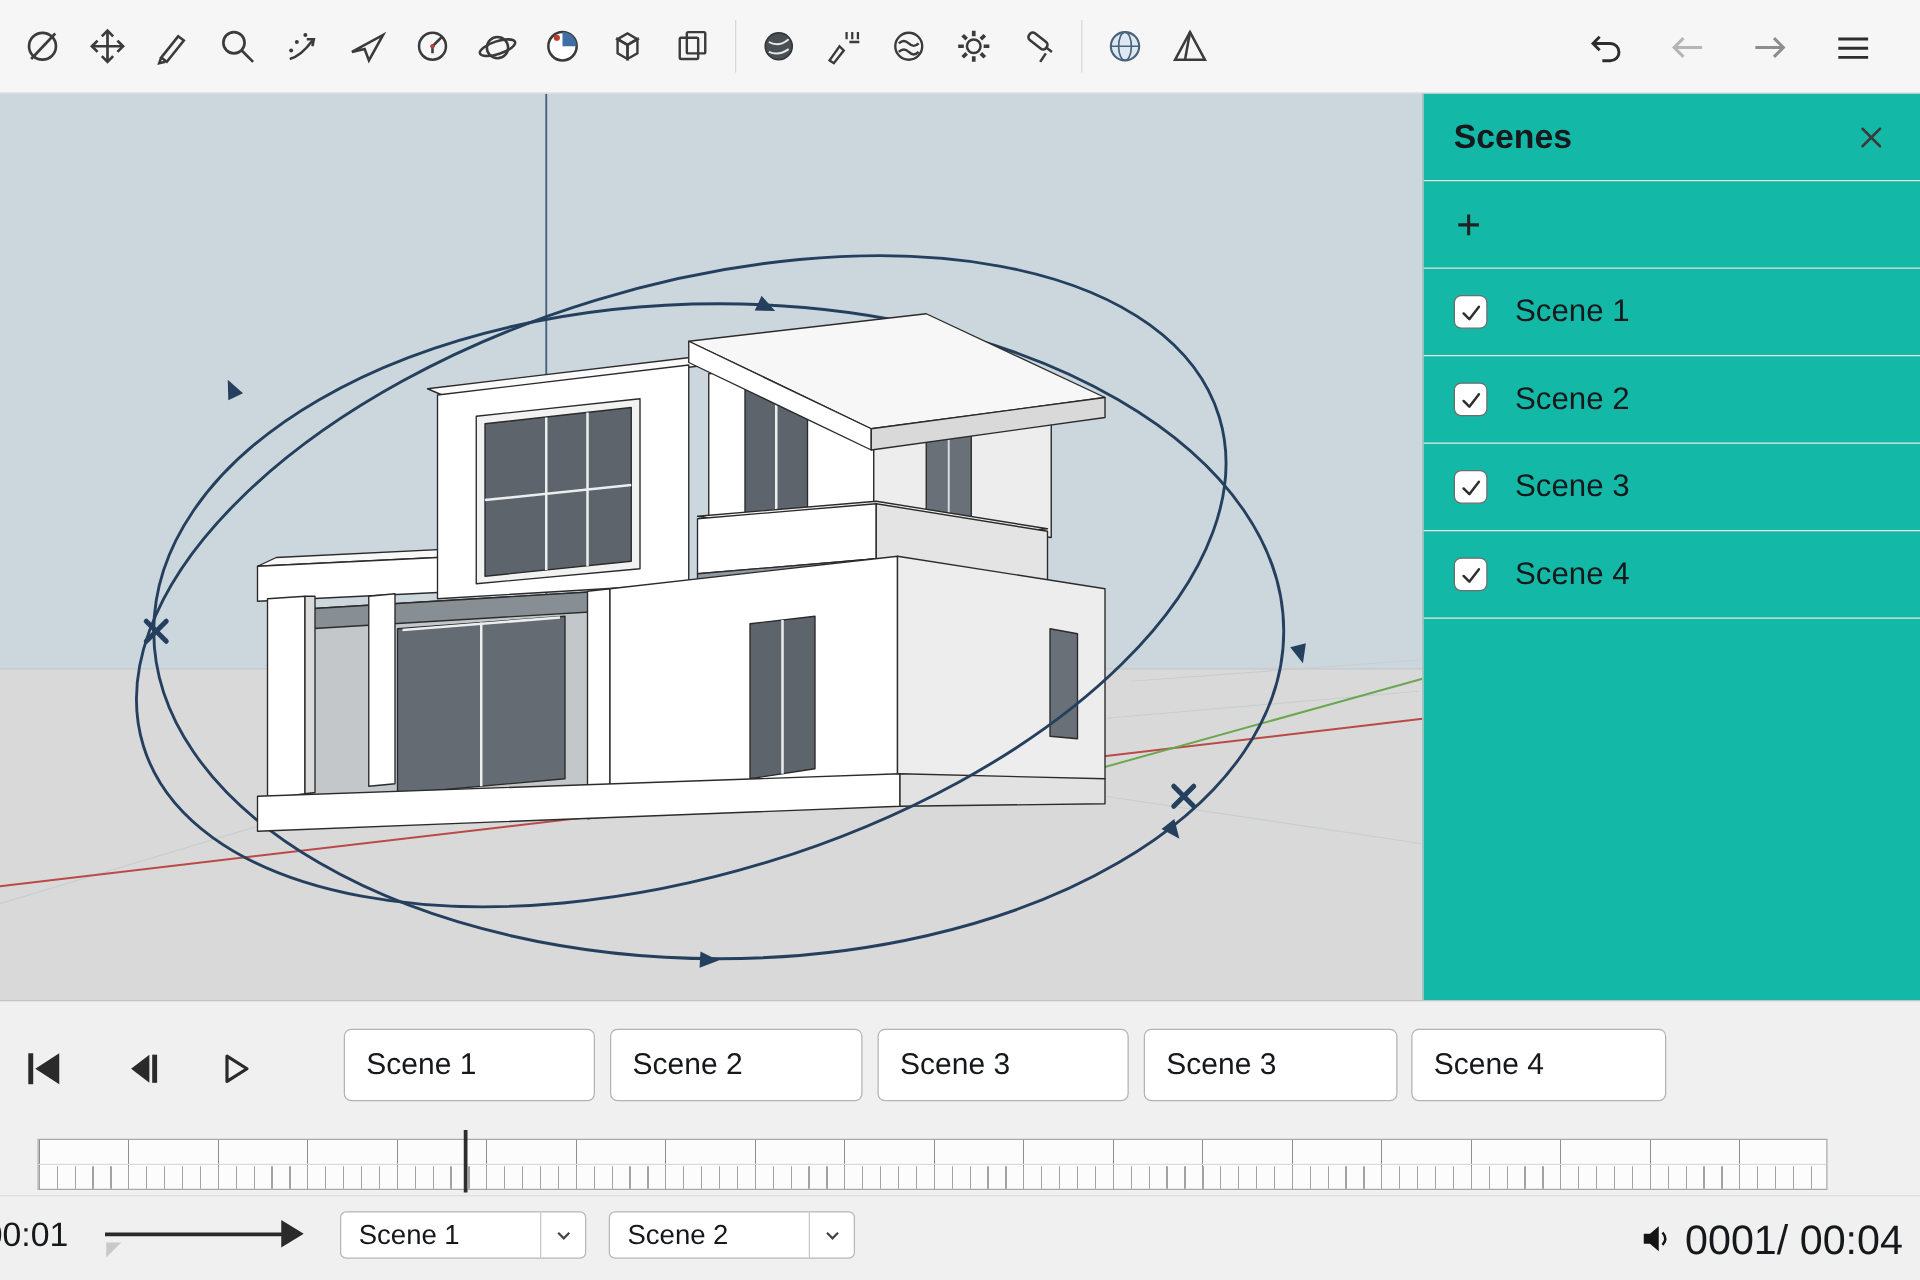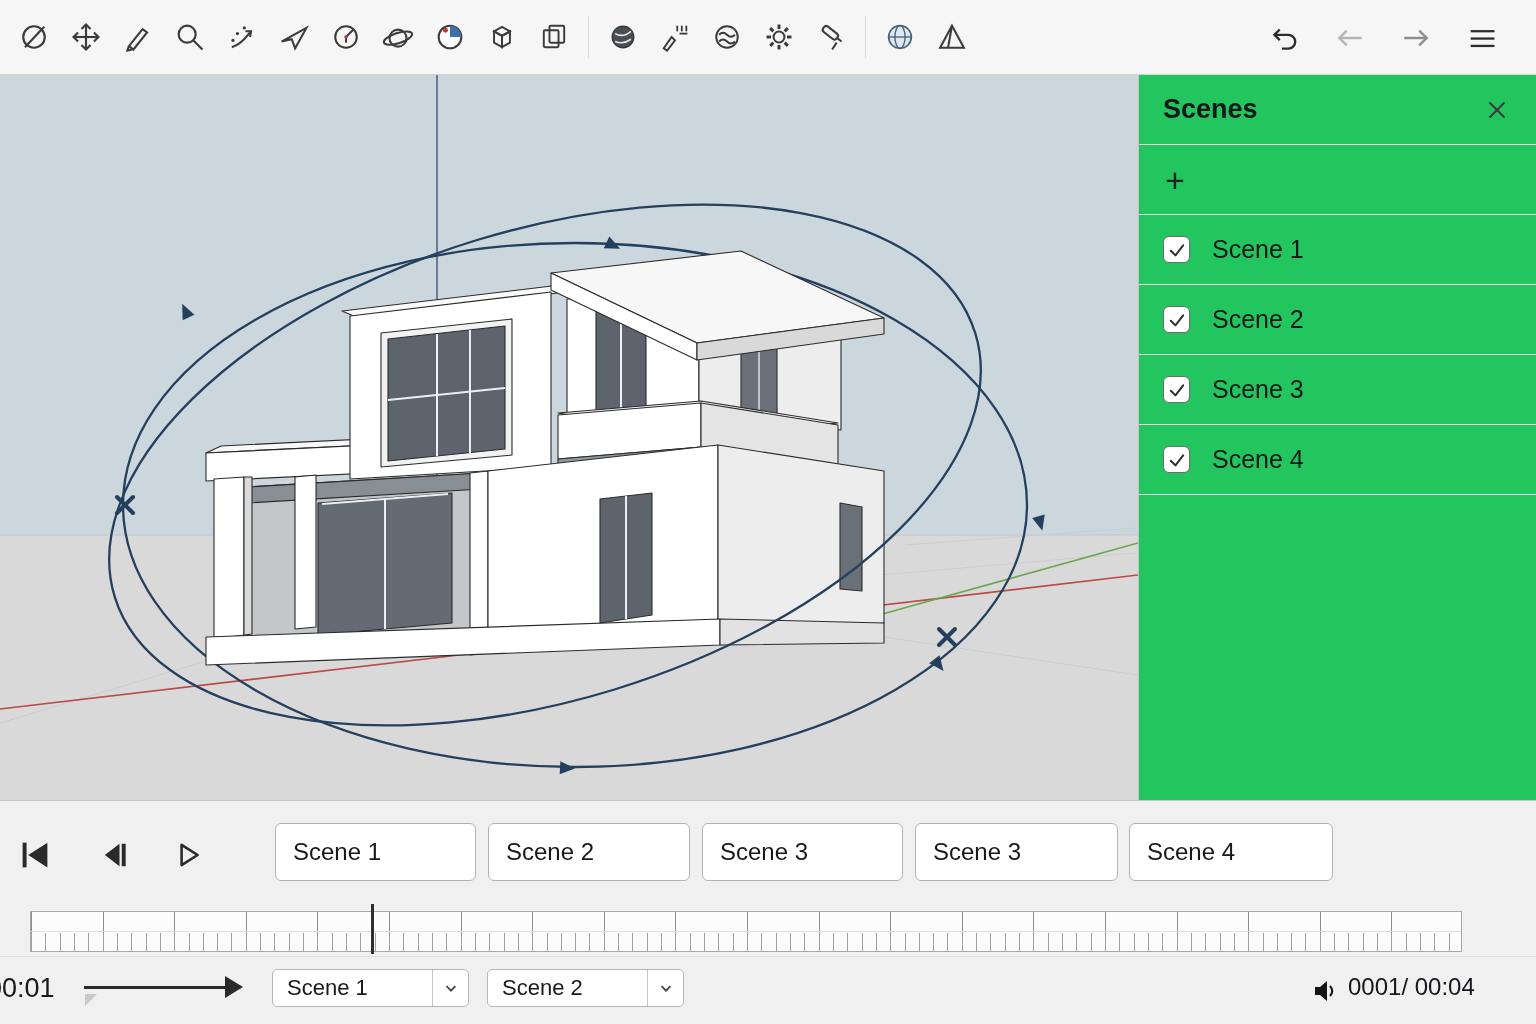--- a/index.html
+++ b/index.html
@@ -17,21 +17,21 @@
   .tb-sep { width:1px; height:42px; background:#d8d8d8; margin:0 8px; }
   .tb-right { position:absolute; right:0; top:0; height:75px; display:flex;
     align-items:center; gap:26px; padding-right:34px; }
   .tb-right .tool { width:40px; }
 
   
   .viewport { position:absolute; top:75px; left:0; width:1138px; height:725px; }
 
   
   .scenes-panel { position:absolute; top:75px; left:1138px; width:398px; height:725px;
-    background:#22c55e; border-left:1px solid #c2c2c2; }
+    background:#14b8a6; border-left:1px solid #c2c2c2; }
   .sp-header { height:70px; display:flex; align-items:center; justify-content:space-between;
     padding:0 24px; border-bottom:1px solid #e2e2e2; }
   .sp-title { font-size:27px; font-weight:700; }
   .sp-close { width:30px; height:30px; display:flex; align-items:center; justify-content:center; cursor:pointer; }
   .sp-addrow { height:70px; display:flex; align-items:center; padding:0 26px;
     border-bottom:1px solid #e2e2e2; }
   .sp-add { font-size:34px; font-weight:300; line-height:1; cursor:pointer; color:#222; }
   .sp-row { height:70px; display:flex; align-items:center; gap:22px; padding:0 24px;
     border-bottom:1px solid #e8e8e8; cursor:pointer; }
   .sp-check { width:27px; height:27px; border:1.6px solid #6d6d6d; border-radius:6px;
@@ -59,21 +59,21 @@
 
   .statusbar { position:absolute; top:155px; left:0; width:1536px; height:69px;
     border-top:1px solid #dedede; }
   .elapsed { position:absolute; left:-13px; top:16px; font-size:27px; }
   .speed-line { position:absolute; left:84px; top:29px; width:142px; height:2.5px; background:#2a2a2a; }
   .dropdown { position:absolute; top:12px; height:38px; background:#fff;
     border:1.5px solid #b7b7b7; border-radius:5px; display:flex; align-items:center; cursor:pointer; }
   .dd-text { padding:0 14px; font-size:22px; flex:1; }
   .dd-chev { width:36px; height:100%; border-left:1px solid #c6c6c6;
     display:flex; align-items:center; justify-content:center; }
-  .counter { position:absolute; left:1348px; top:16px; font-size:24px; }
+  .counter { position:absolute; left:1348px; top:16px; font-size:33px; }
 </style>
 </head>
 <body>
 
 <div class="app">
 
   <div class="toolbar">
 
     <div class="tool">
       <svg width="34" height="34" viewBox="0 0 30 30">

